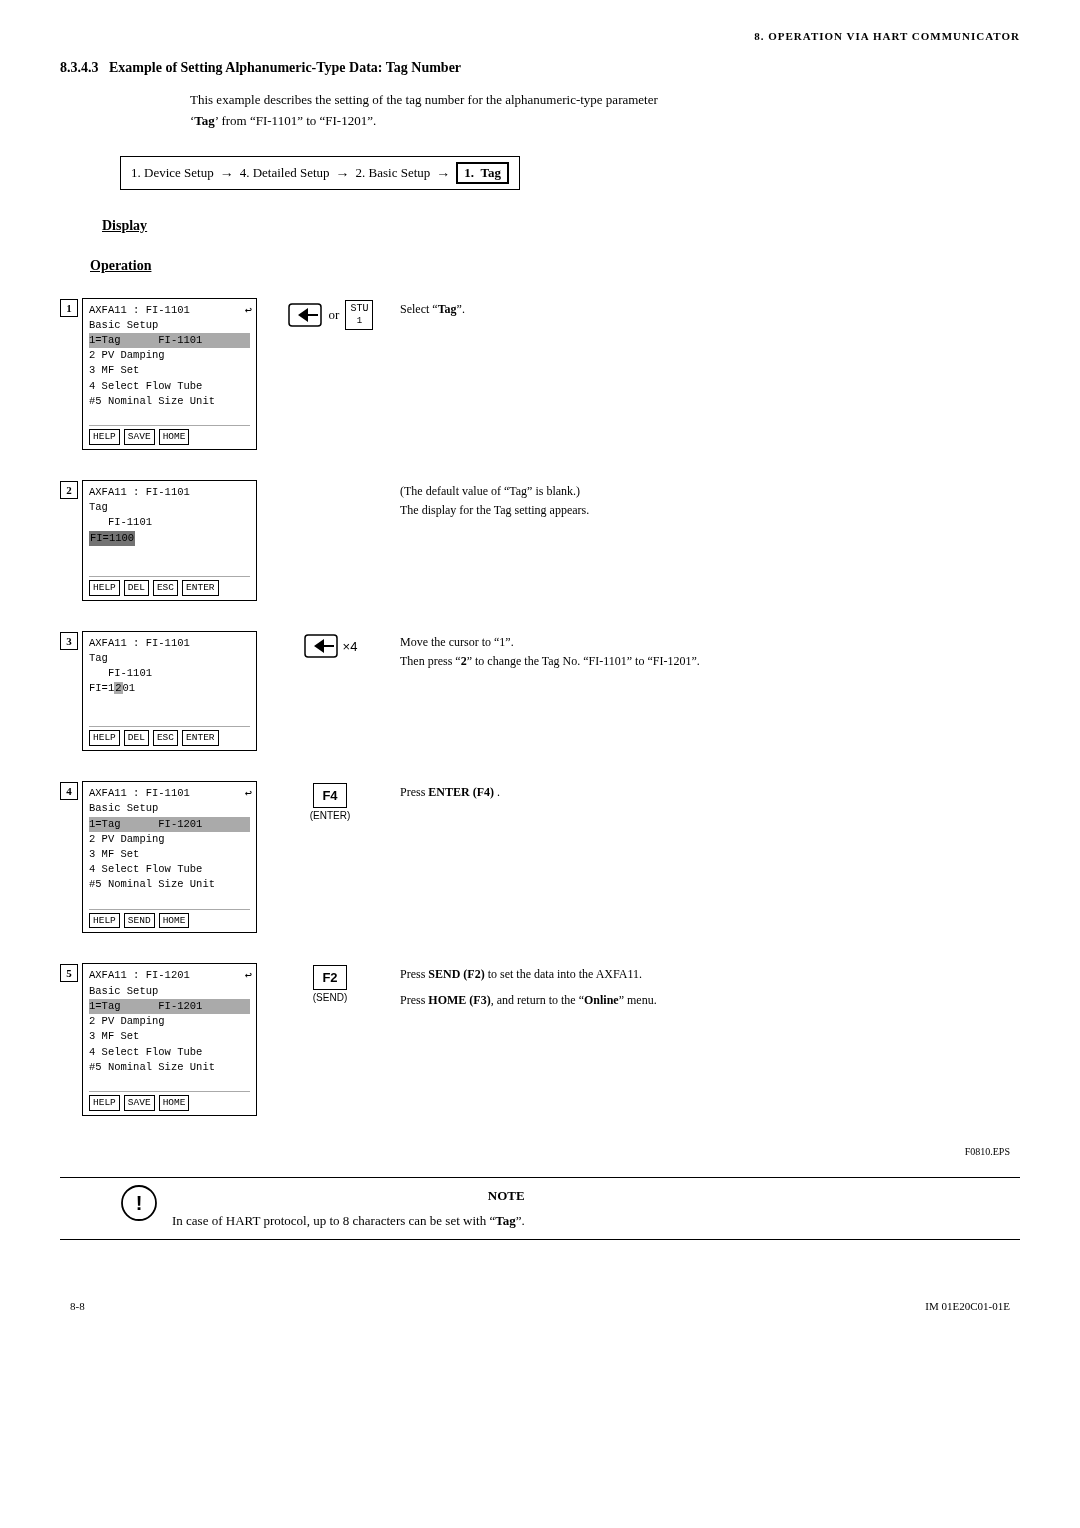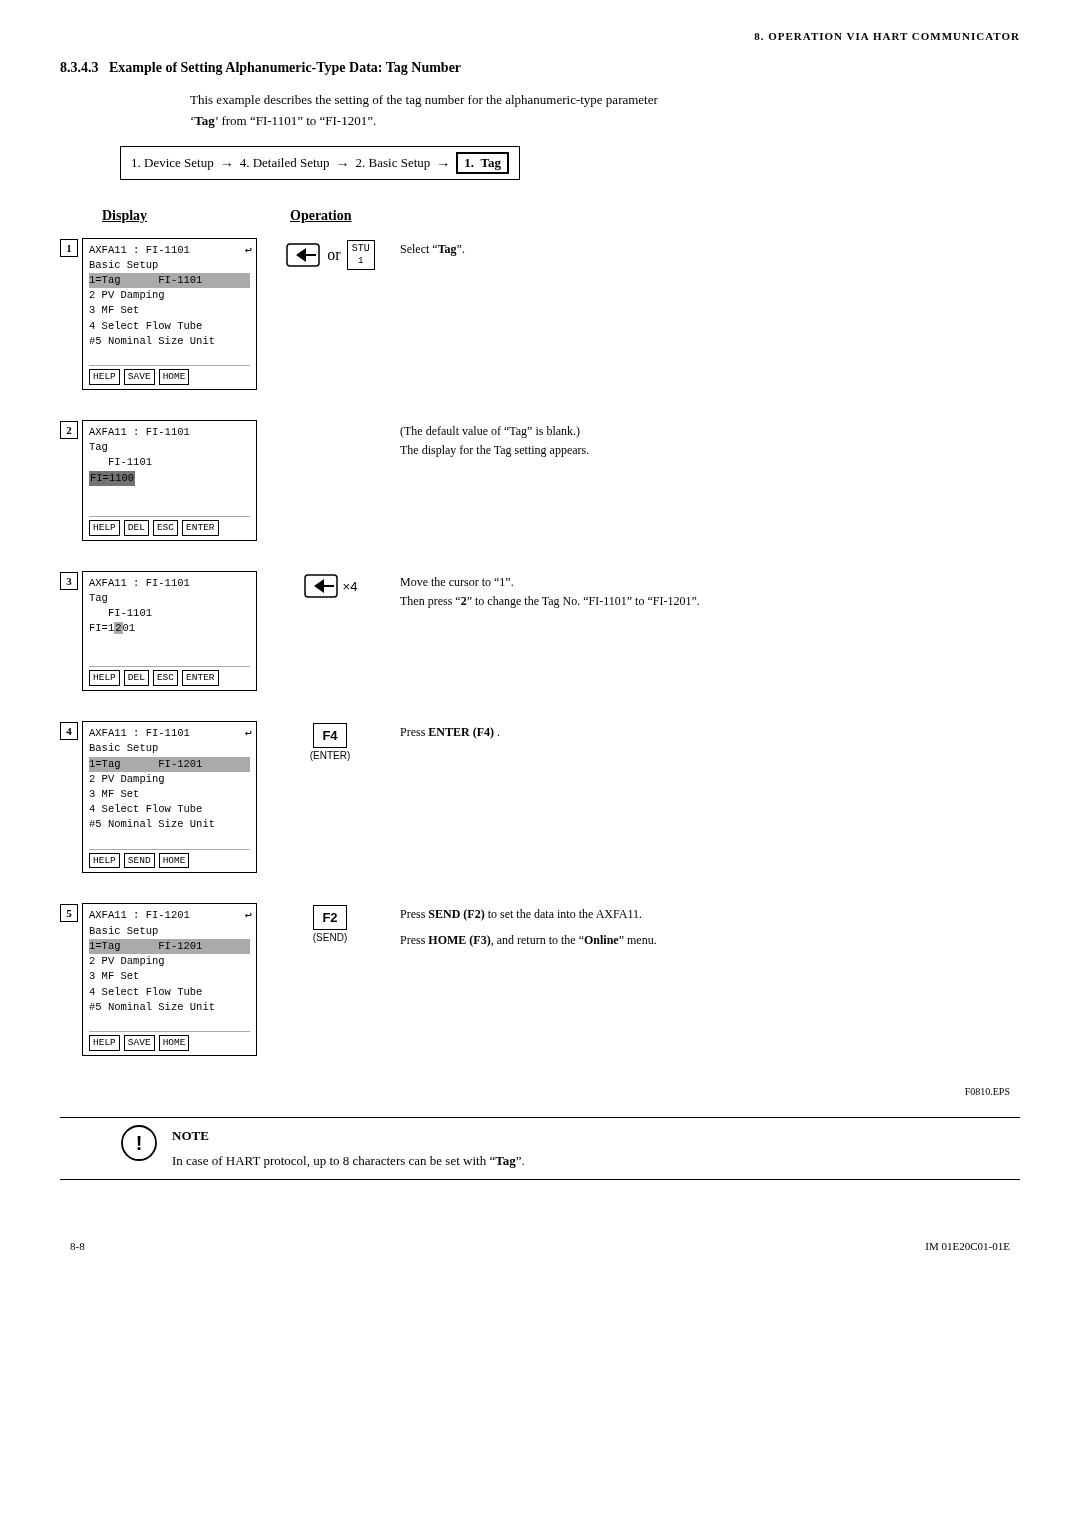--- a/index.html
+++ b/index.html
@@ -20,21 +20,21 @@
       margin-bottom: 18px;
       border-bottom: none;
     }
     .section-title {
       font-size: 14px;
       font-weight: bold;
       margin-bottom: 14px;
     }
     .intro-text {
       margin-left: 130px;
-      margin-bottom: 14px;
+      margin-bottom: 24px;
       font-size: 13px;
       line-height: 1.6;
     }
     .nav-path {
       display: flex;
       align-items: center;
       border: 1.5px solid #000;
       padding: 5px 10px;
       width: fit-content;
       margin-left: 60px;
@@ -49,22 +49,23 @@
       font-size: 14px;
     }
     .nav-path .nav-highlighted {
       font-weight: bold;
       border: 2px solid #000;
       padding: 1px 6px;
     }
 
     .columns {
       display: flex;
-      gap: 0;
+      gap: 10px;
       margin-left: 20px;
+      flex-direction: column;
     }
     .col-display {
       width: 200px;
       flex-shrink: 0;
     }
     .col-op {
       width: 140px;
       flex-shrink: 0;
     }
     .col-desc {
@@ -192,20 +193,21 @@
     }
     .note-icon {
       width: 38px;
       height: 38px;
       flex-shrink: 0;
       margin-top: -2px;
     }
     .note-content {
       font-size: 13px;
       line-height: 1.6;
+      text-align: right;
     }
     .note-title {
       font-weight: bold;
       font-size: 13px;
       margin-bottom: 4px;
     }
     .file-ref {
       text-align: right;
       font-size: 10px;
       margin-top: 4px;
@@ -270,21 +272,21 @@
     </div>
   </div>
   <div class="op-cell">
     <div class="op-icon">
       <div class="arrow-right-icon">
         <svg viewBox="0 0 34 24" fill="none" xmlns="http://www.w3.org/2000/svg">
           <rect x="1" y="1" width="32" height="22" rx="3" stroke="#000" stroke-width="1.5" fill="white"></rect>
           <polygon points="10,12 20,5 20,11 30,11 30,13 20,13 20,19" fill="#000"></polygon>
         </svg>
       </div>
-      <span style="font-size:16px;font-family:Liberation Serif, serif;">or</span>
+      <span style="font-size:13px;font-family:Liberation Serif, serif;">or</span>
       <div style="display:flex;flex-direction:column;align-items:center;">
         <div class="stu-box">STU<br><span style="font-size:9px;">1</span></div>
       </div>
     </div>
   </div>
   <div class="desc-cell">
     Select “<b>Tag</b>”.
   </div>
 </div>
 

